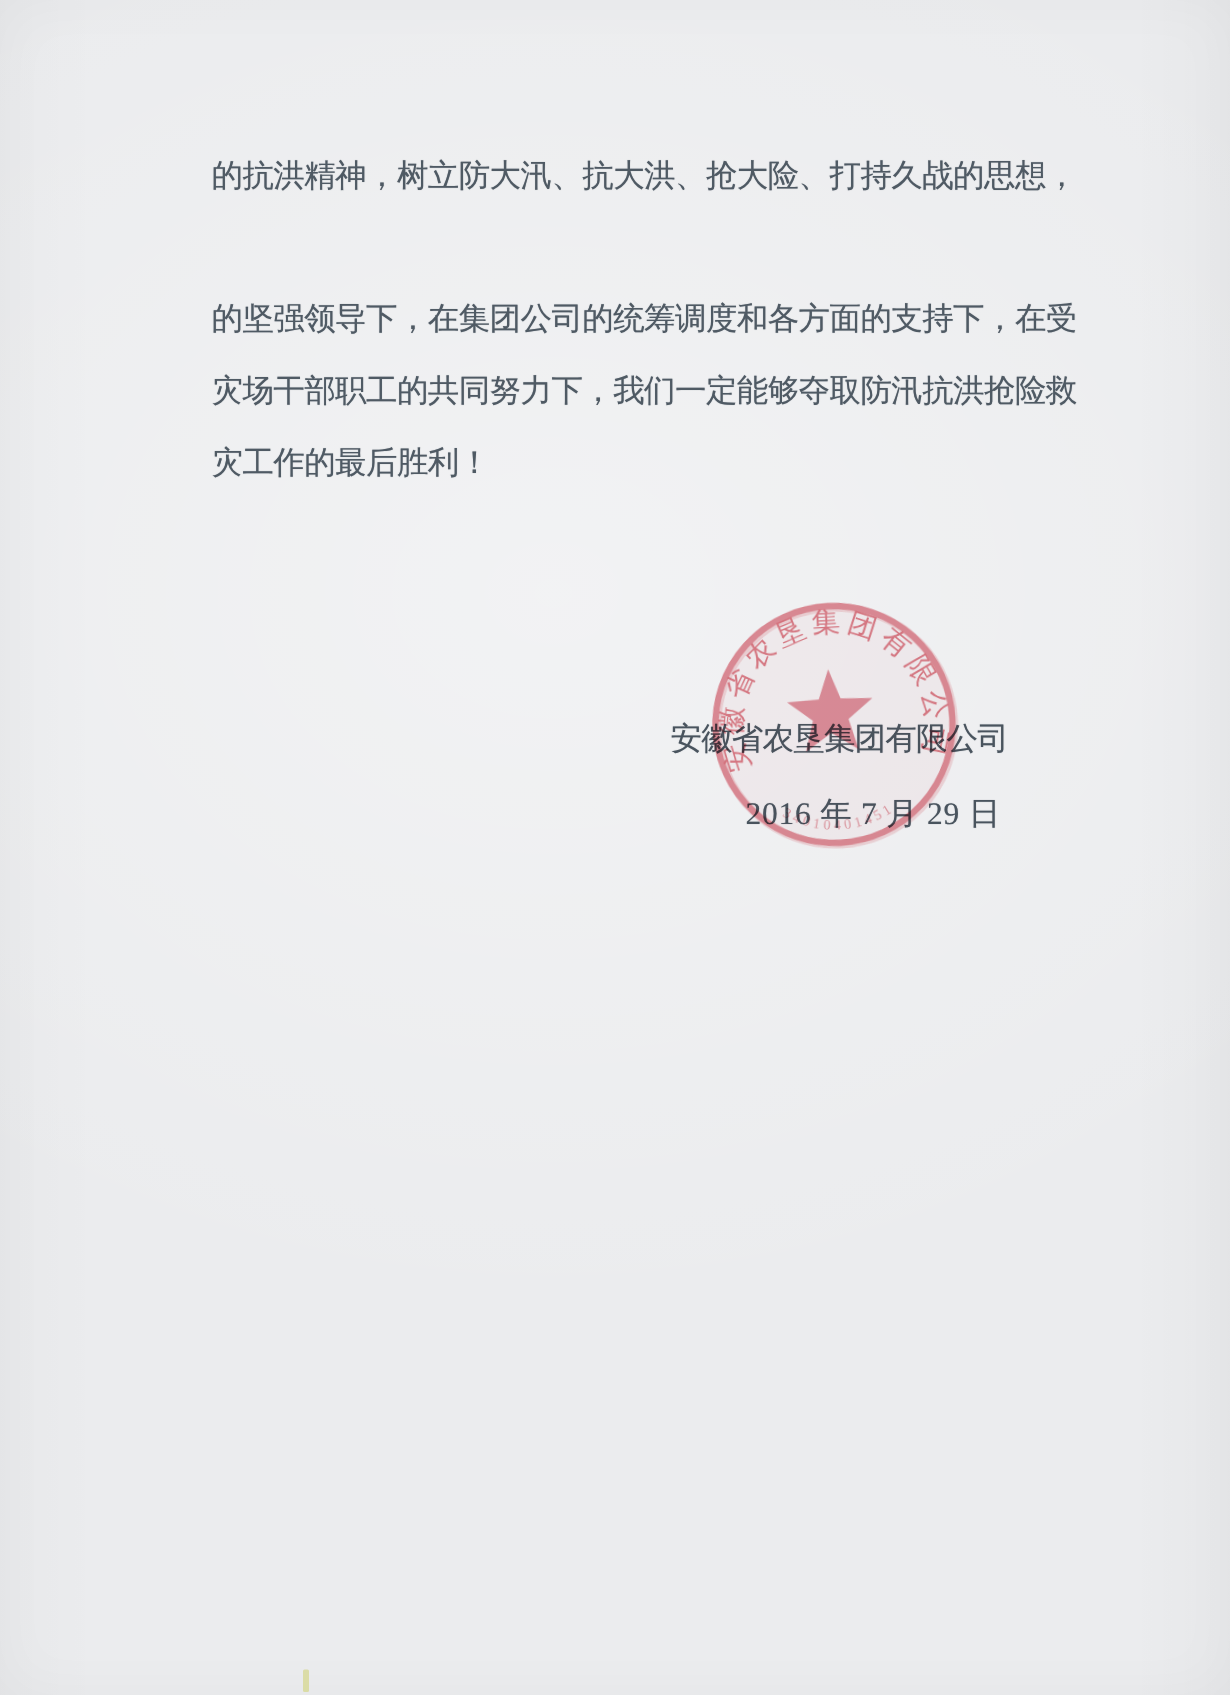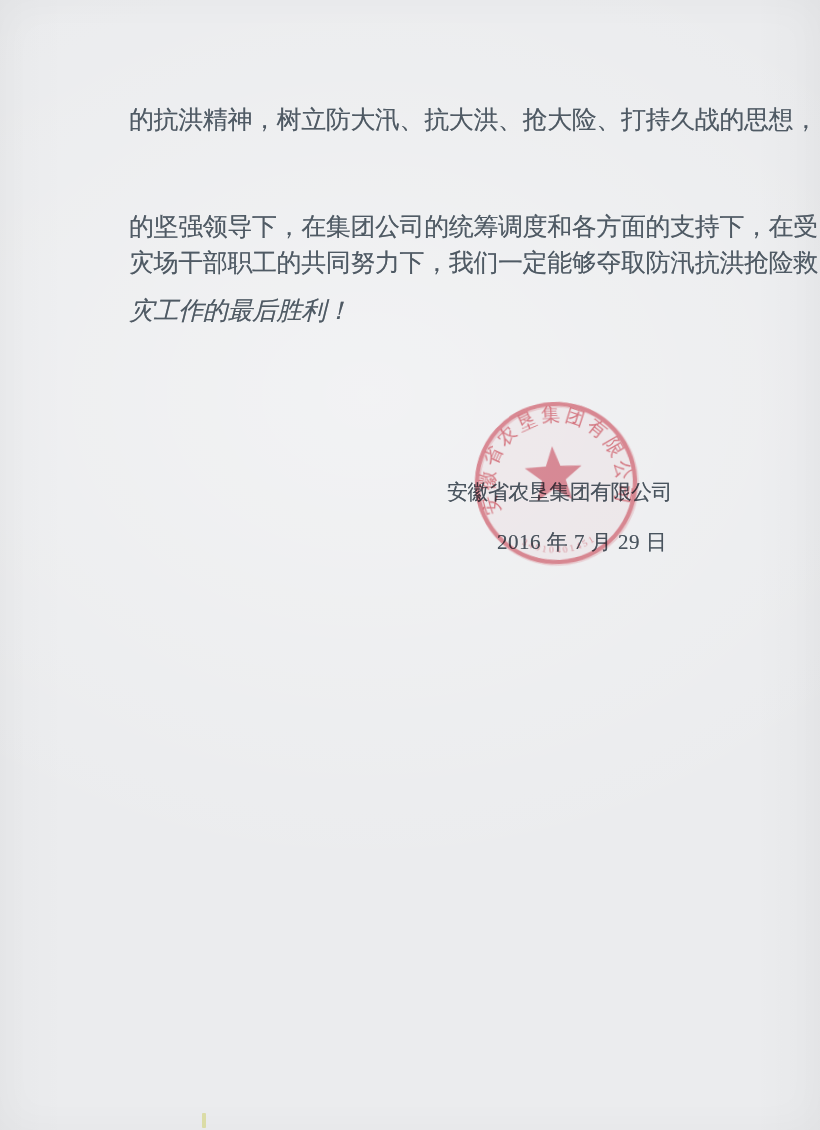--- a/index.html
+++ b/index.html
@@ -15,23 +15,23 @@
     background:
       radial-gradient(ellipse 900px 700px at 45% 35%, rgba(255,255,255,0.35), rgba(255,255,255,0) 70%),
       linear-gradient(90deg, rgba(0,0,0,0.015) 0%, rgba(0,0,0,0) 8%, rgba(0,0,0,0) 92%, rgba(0,0,0,0.02) 100%),
       #ebecee;
     box-shadow: inset 0 0 40px rgba(0,0,0,0.03);
     overflow: hidden;
     font-family: "Liberation Serif", "DejaVu Serif", serif;
   }
   .body-line {
     position: absolute;
-    left: 129px;
+    left: 141px;
     white-space: nowrap;
-    font-size: 25px;
+    font-size: 21px;
     letter-spacing: -0.4px;
     color: #4f5a64;
     text-shadow: 0 0 0.6px rgba(79,90,100,0.55);
   }
   .signature-line {
     position: absolute;
     left: 447px;
     top: 478px;
     white-space: nowrap;
     font-size: 21px;
@@ -75,23 +75,23 @@
     border-radius: 1px;
     opacity: 0.75;
   }
 </style>
 </head>
 <body>
 
 <div class="page">
 
   <div class="body-line" style="top:103px;">的抗洪精神，树立防大汛、抗大洪、抢大险、打持久战的思想，</div>
-  <div class="body-line" style="top:198px;margin-top:12px;">的坚强领导下，在集团公司的统筹调度和各方面的支持下，在受</div>
+  <div class="body-line" style="top:198px;">的坚强领导下，在集团公司的统筹调度和各方面的支持下，在受</div>
   <div class="body-line" style="top:246px;text-align:center;">灾场干部职工的共同努力下，我们一定能够夺取防汛抗洪抢险救</div>
-  <div class="body-line" style="top:294px;font-style:italic;">灾工作的最后胜利！</div>
+  <div class="body-line" style="top:294px;">灾工作的最后胜利！</div>
 
   <div class="signature-line">安徽省农垦集团有限公司</div>
   <div class="date-line">2016 年 7 月 29 日</div>
 
   <svg class="seal" viewBox="0 0 170 170" aria-hidden="true">
     <defs>
       <path id="arcTop" d="M 28.8 111.2 A 62 62 0 1 1 141.2 111.2" fill="none"></path>
       <path id="arcBottom" d="M 19.2 108.9 A 70 70 0 0 0 150.8 108.9" fill="none"></path>
     </defs>
 

